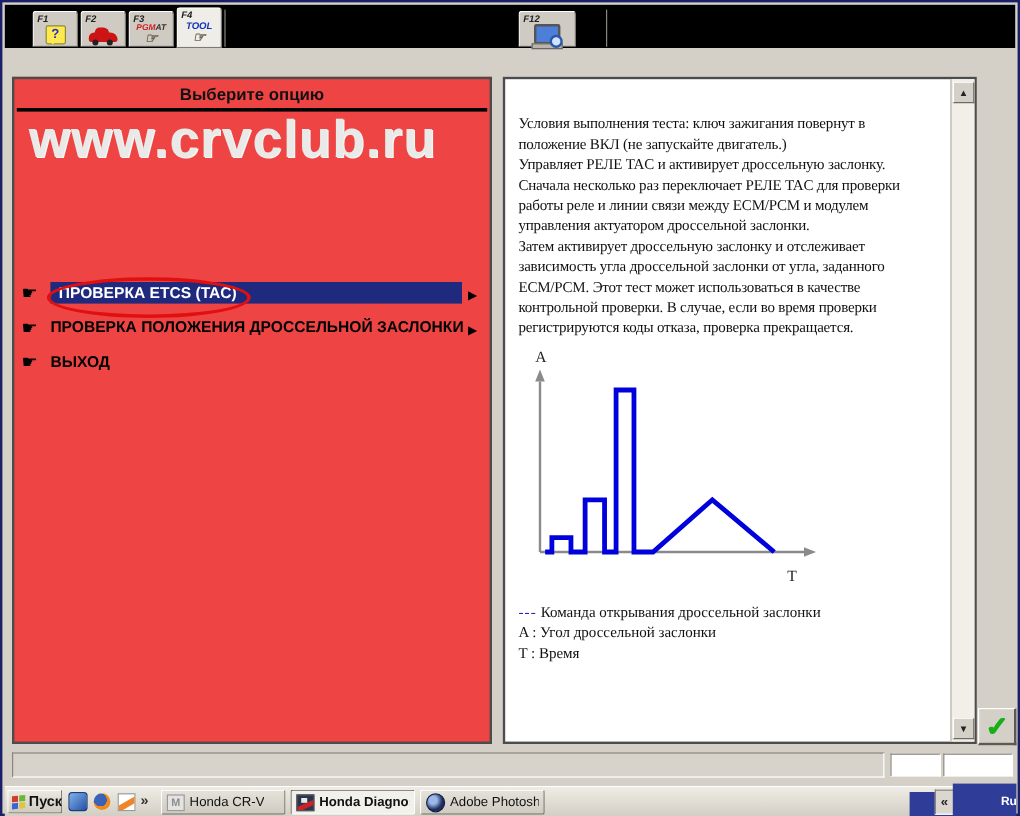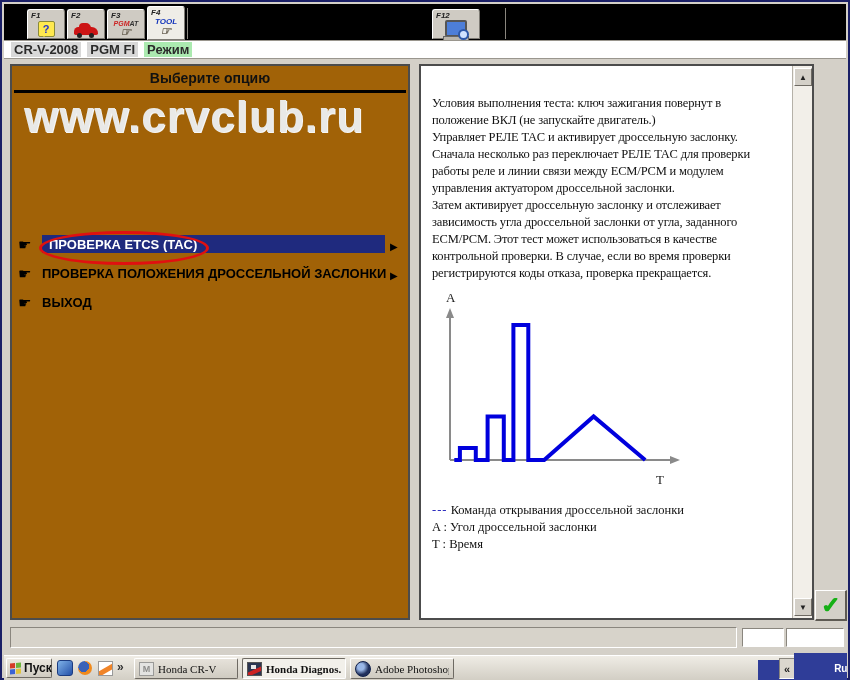--- a/index.html
+++ b/index.html
@@ -40,21 +40,21 @@
   
   .titlestrip{position:absolute;left:2px;top:38px;right:2px;height:19px;background:#fff;
               border-top:1px solid #9a968e;border-bottom:1px solid #9a968e;box-sizing:border-box;
               display:flex;align-items:center;gap:6px;padding-left:7px;
               font-size:13px;font-weight:bold;color:#2b2b2b;}
   .tl{padding:0 3px;line-height:15px;}
   .tl.gray{background:#d8d8d8;}
   .tl.green{background:#abeab0;}
 
   
-  .left-panel{position:absolute;left:8px;top:62px;width:400px;height:556px;background:#a16207;
+  .left-panel{position:absolute;left:8px;top:62px;width:400px;height:556px;background:#ef4444;
               border:2px solid #4c4c4c;box-sizing:border-box;}
   .lp-header{margin:4px 2px 0 2px;text-align:center;font-size:14px;font-weight:bold;color:#111;
              padding-bottom:4px;border-bottom:3px solid #000;}
   .watermark{position:absolute;left:12px;top:26px;font-size:44px;font-weight:bold;color:#e9e9e7;
              letter-spacing:1px;text-shadow:1px 1px 0 #f7f7f6;white-space:nowrap;}
   .menu{position:absolute;left:6px;right:4px;top:169px;}
   .menu-item{display:flex;align-items:flex-start;margin-bottom:7px;position:relative;}
   .hand{width:24px;font-size:15px;line-height:20px;color:#000;flex:0 0 24px;}
   .mlabel-wrap{flex:1 1 auto;min-width:0;}
   .mlabel{font-size:13px;font-weight:bold;color:#000;line-height:15px;padding-top:3px;}
@@ -108,21 +108,21 @@
   .ql{position:absolute;top:3px;width:18px;height:18px;display:flex;align-items:center;justify-content:center;}
   .qlicon1{width:14px;height:14px;background:linear-gradient(135deg,#7fb2e8,#2450a8);border-radius:3px;border:1px solid #1c3c80;}
   .firefox{width:14px;height:14px;border-radius:50%;background:radial-gradient(circle at 40% 40%,#3a62b8 0 45%,#f08a1c 46% 75%,#d45a10 76%);}
   .qlicon3{width:13px;height:13px;background:#fff;border:1px solid #999;position:relative;overflow:hidden;}
   .qlicon3:before{content:"";position:absolute;left:-3px;top:5px;width:22px;height:5px;background:#f08428;transform:rotate(-30deg);}
   .tb-chevron{position:absolute;top:4px;font-size:12px;font-weight:bold;color:#333;}
   .task-btn{position:absolute;top:2px;height:21px;width:104px;background:linear-gradient(#e6e2da,#cfcbc1);
             border-top:1px solid #fff;border-left:1px solid #fff;border-right:1px solid #6e6a63;border-bottom:1px solid #6e6a63;
             border-radius:2px;display:flex;align-items:center;gap:4px;padding:0 4px;box-sizing:border-box;}
   .task-btn.active{background:#f2f0ea;border-top:1px solid #6e6a63;border-left:1px solid #6e6a63;border-right:1px solid #fff;border-bottom:1px solid #fff;}
-  .task-btn .tlabel{font-size:11px;color:#111;white-space:nowrap;overflow:hidden;font-family:Liberation Serif, serif;}
+  .task-btn .tlabel{font-size:11px;color:#111;white-space:nowrap;overflow:hidden;}
   .task-btn.active .tlabel{font-weight:bold;}
   .ticon-crv{width:15px;height:14px;background:#e3e3e1;border:1px solid #9a9a98;box-sizing:border-box;
              display:flex;align-items:center;justify-content:center;font-size:9px;color:#8c8c8a;font-weight:bold;flex:0 0 15px;}
   .ticon-hds{width:15px;height:14px;background:#2b3550;position:relative;flex:0 0 15px;overflow:hidden;border:1px solid #555;box-sizing:border-box;}
   .ticon-hds:before{content:"";position:absolute;left:-2px;top:6px;width:20px;height:4px;background:#cc2222;transform:rotate(-25deg);}
   .ticon-hds:after{content:"";position:absolute;left:3px;top:2px;width:5px;height:4px;background:#e8e8e8;}
   .ticon-ps{width:14px;height:14px;border-radius:50%;background:radial-gradient(circle at 35% 35%,#9ab8e8 0 25%,#20305c 60%);border:1px solid #10204a;flex:0 0 14px;}
   .tray{position:absolute;right:1px;top:2px;bottom:2px;left:775px;background:#dbd7ce;
         border-top:1px solid #8a867e;border-left:1px solid #8a867e;border-bottom:1px solid #fff;border-right:1px solid #fff;
         display:flex;align-items:center;gap:4px;padding:0 4px;box-sizing:border-box;}
@@ -167,25 +167,20 @@
     <div class="tabsep" style="left:183px"></div>
     <div class="ftab" style="left:428px;width:48px">
       <span class="fkey">F12</span>
       <span class="ficon">
           <span class="monitor"></span>
         </span>
     </div>
     <div class="tabsep" style="left:501px"></div>
   </div>
 
-  <div class="titlestrip">
-    <span class="tl gray">CR-V-2008</span>
-    <span class="tl gray">PGM FI</span>
-    <span class="tl green">Режим</span>
-  </div>
 
   <div class="left-panel">
     <div class="lp-header">Выберите опцию</div>
     <div class="watermark">www.crvclub.ru</div>
     <div class="menu">
 
       <div class="menu-item selected">
         <span class="hand">☛</span>
         <span class="mlabel-wrap"><span class="mlabel">ПРОВЕРКА ETCS (TAC)</span></span>
         <span class="subarrow">▶</span>

